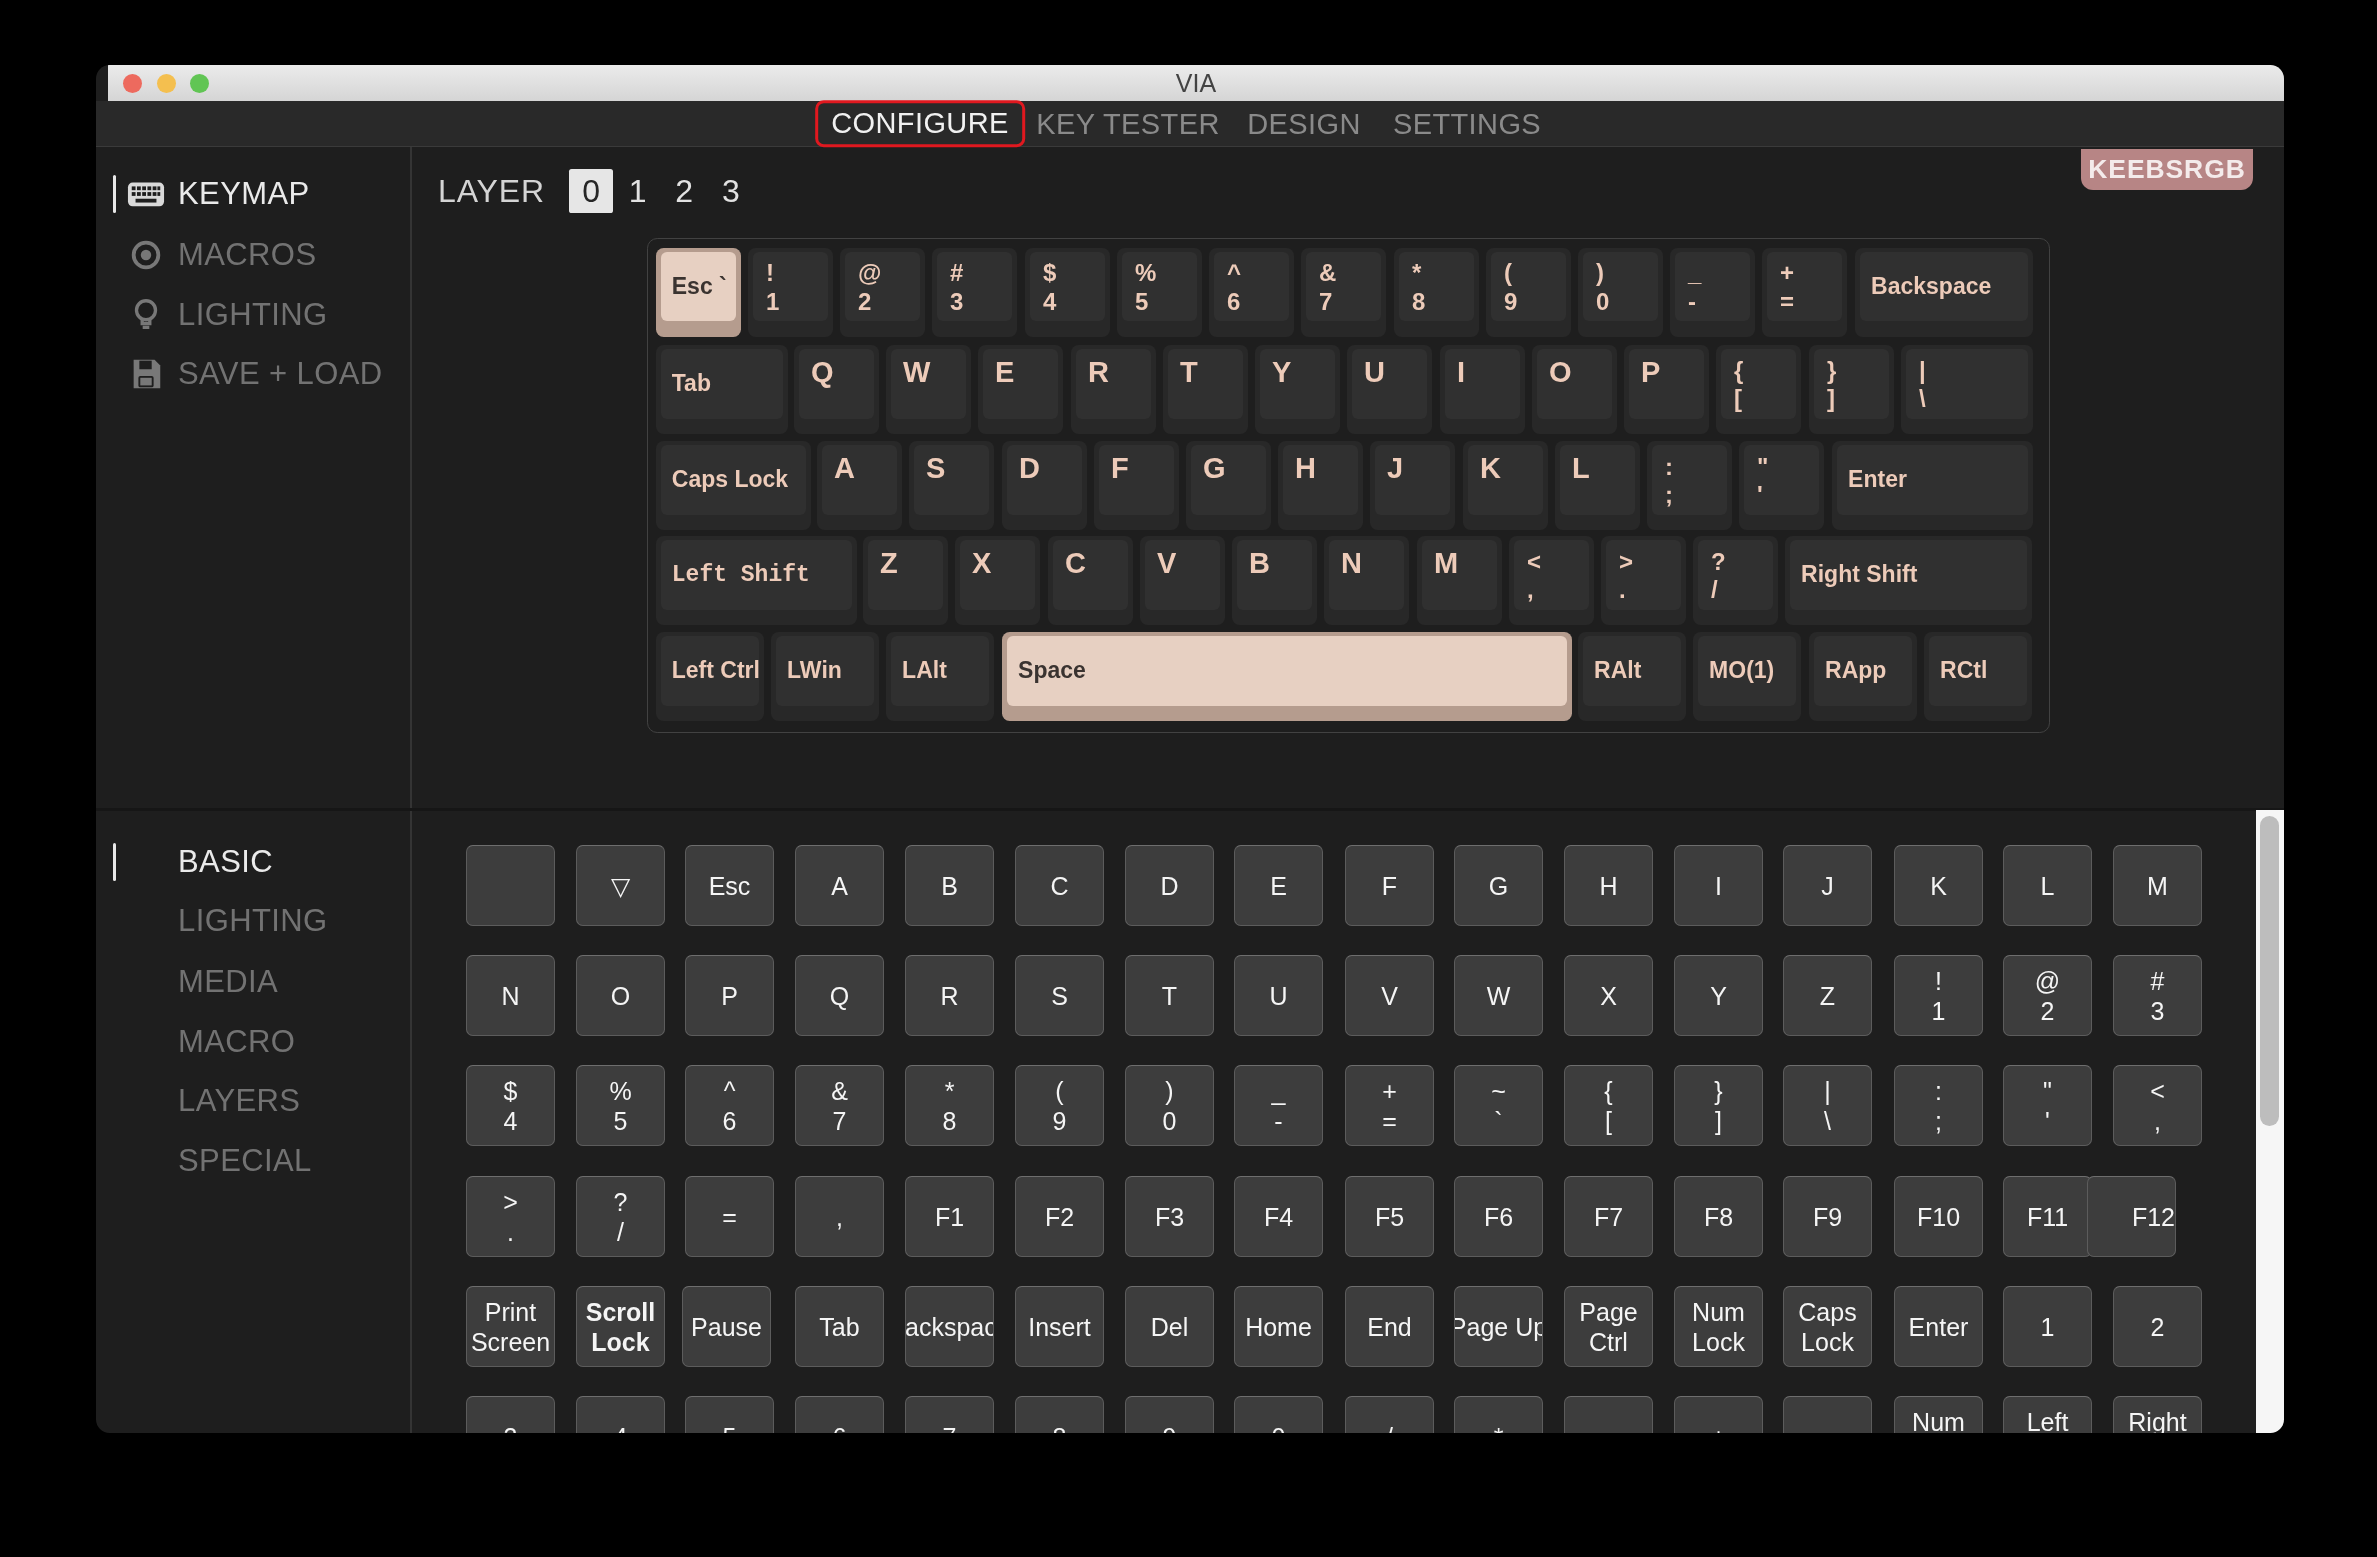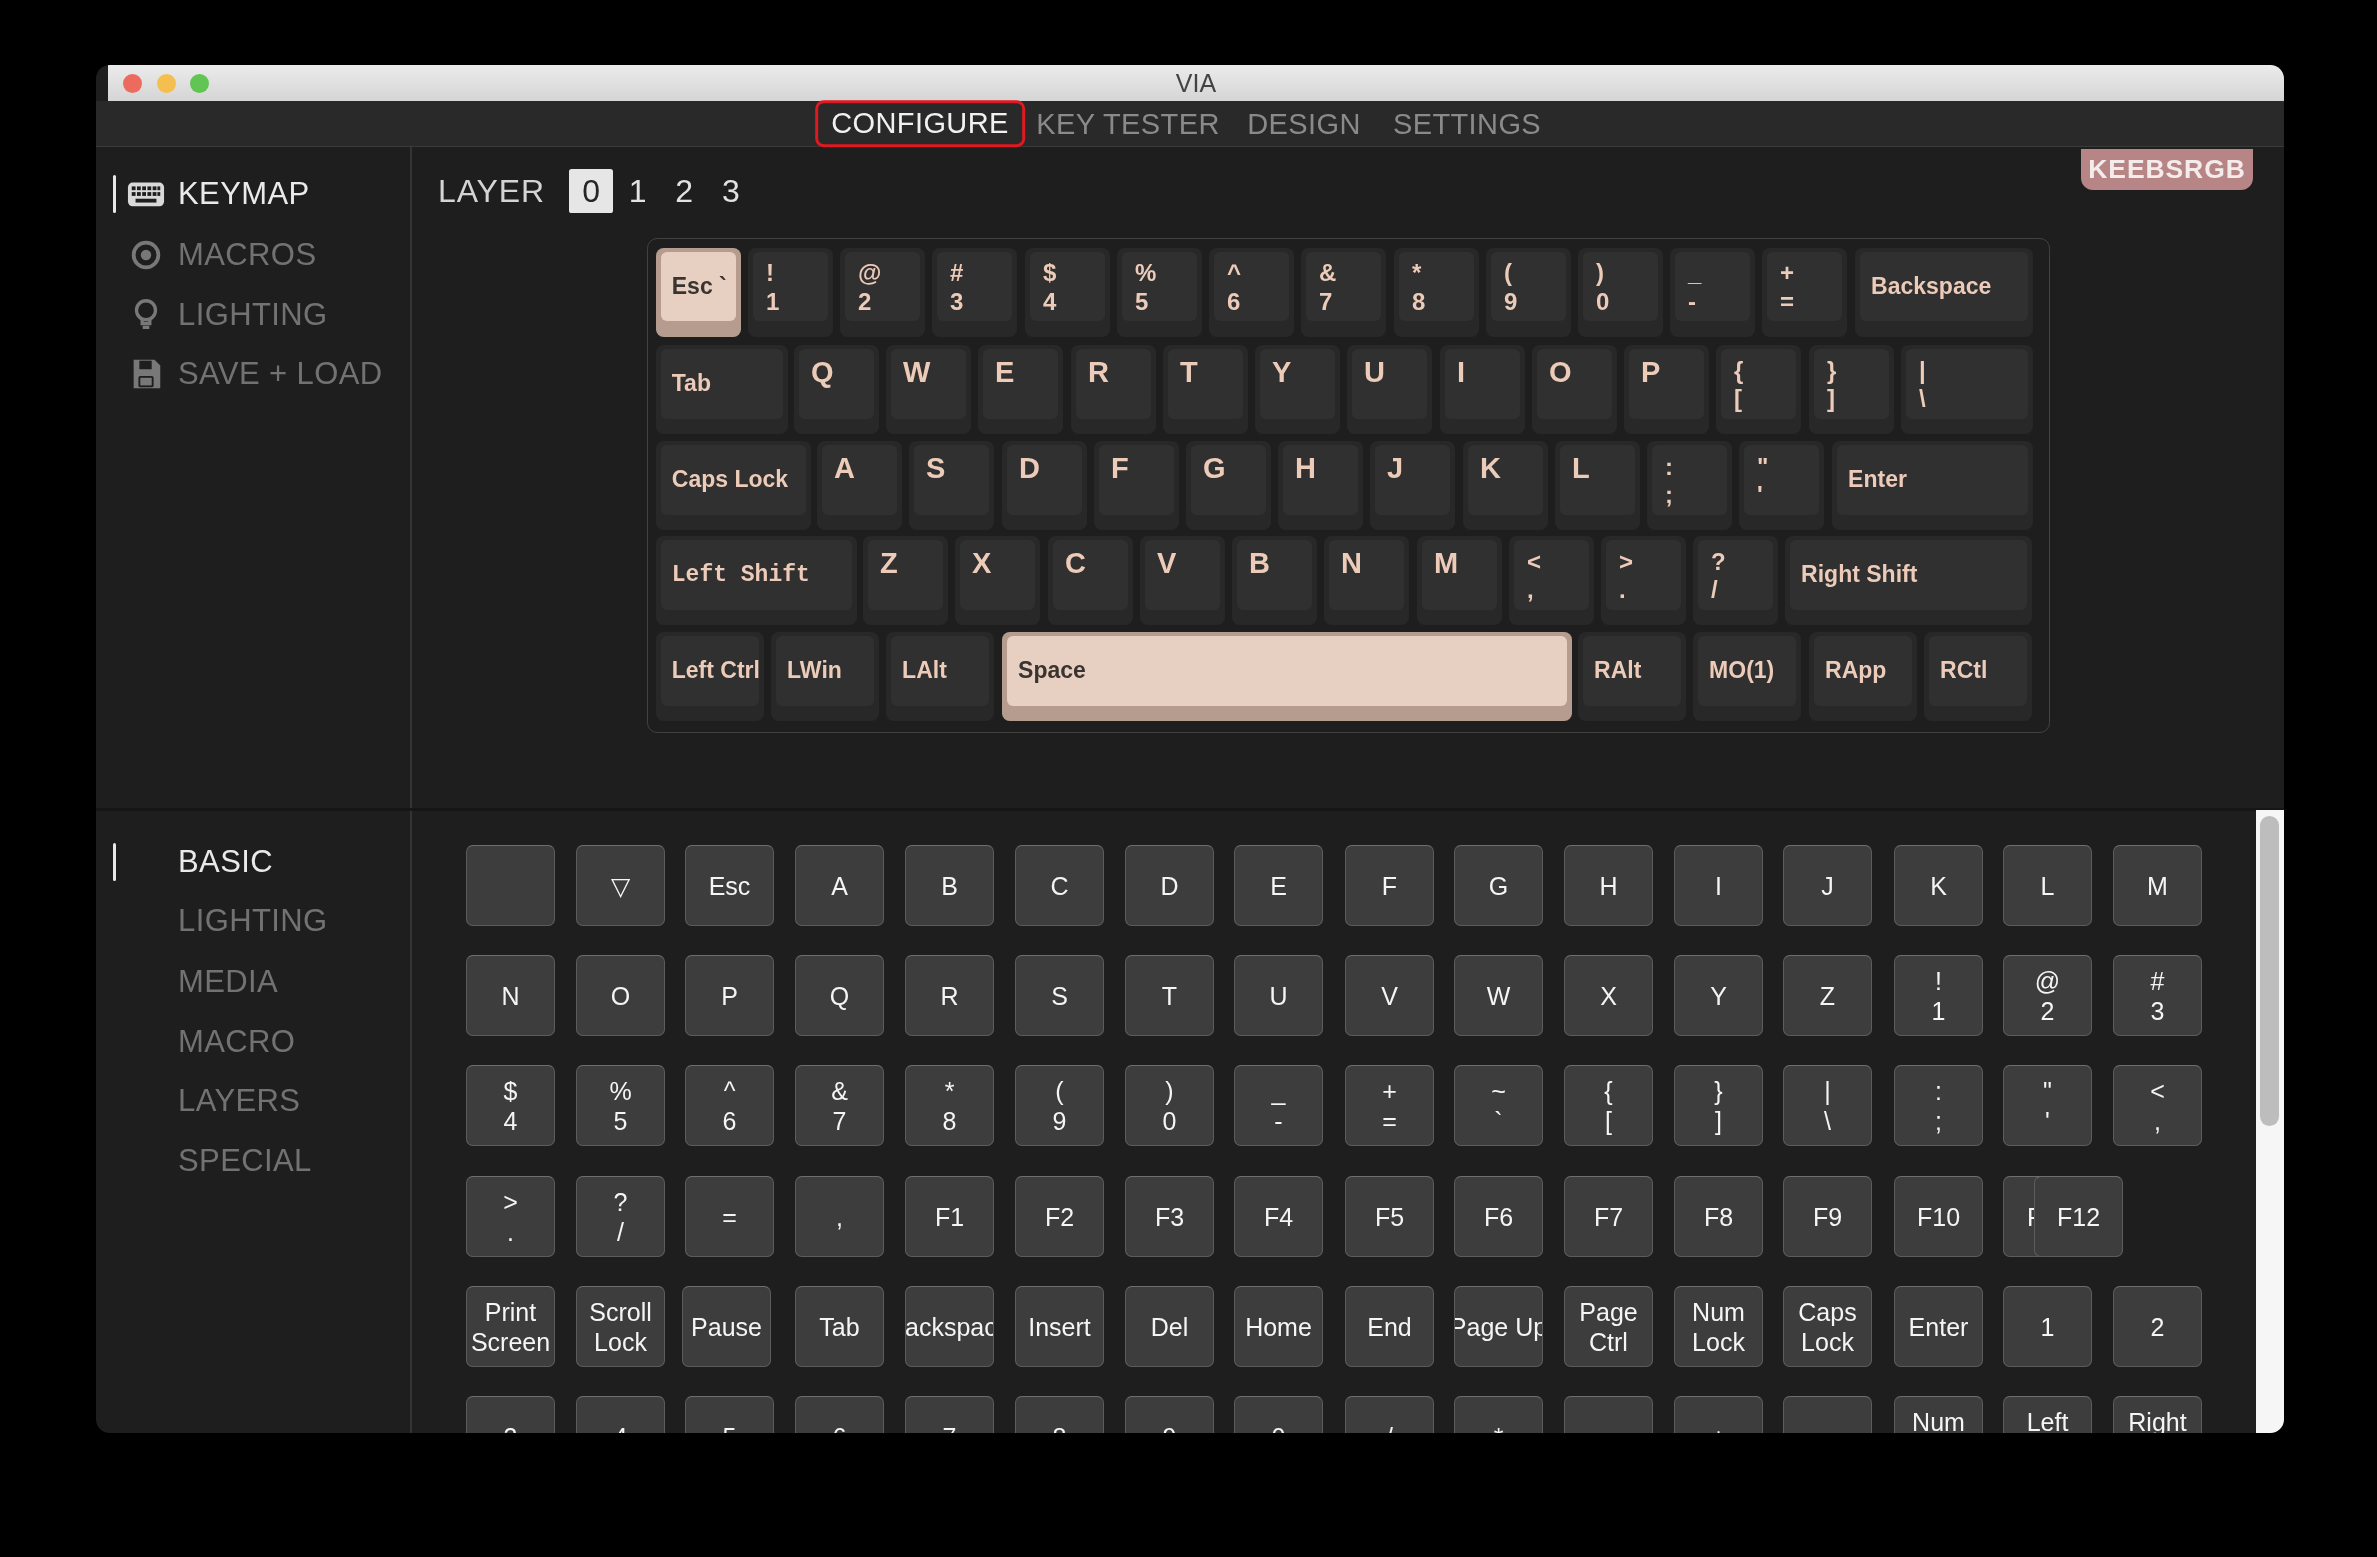--- a/index.html
+++ b/index.html
@@ -640,28 +640,28 @@
           </div>
           <div class="pk" style="left: 1687px; top: 366px;">
             <span>F9</span>
           </div>
           <div class="pk" style="left: 1798px; top: 366px;">
             <span>F10</span>
           </div>
           <div class="pk" style="left: 1907px; top: 366px;">
             <span>F11</span>
           </div>
-          <div class="pk" style="left: 1938px; top: 366px;">
+          <div class="pk" style="left: 1991px; top: 366px; align-items: flex-end;">
             <span>F12</span>
           </div>
           <div class="pk" style="left: 370px; top: 476px;">
             <span>Print</span>
             <span class="b2">Screen</span>
           </div>
-          <div class="pk" style="left: 480px; top: 476px;">
+          <div class="pk" style="left: 480px; top: 476px; font-weight: bold;">
             <span>Scroll</span>
             <span class="b2">Lock</span>
           </div>
           <div class="pk" style="left: 586px; top: 476px;">
             <span>Pause</span>
           </div>
           <div class="pk" style="left: 699px; top: 476px;">
             <span>Tab</span>
           </div>
           <div class="pk" style="left: 809px; top: 476px;">

